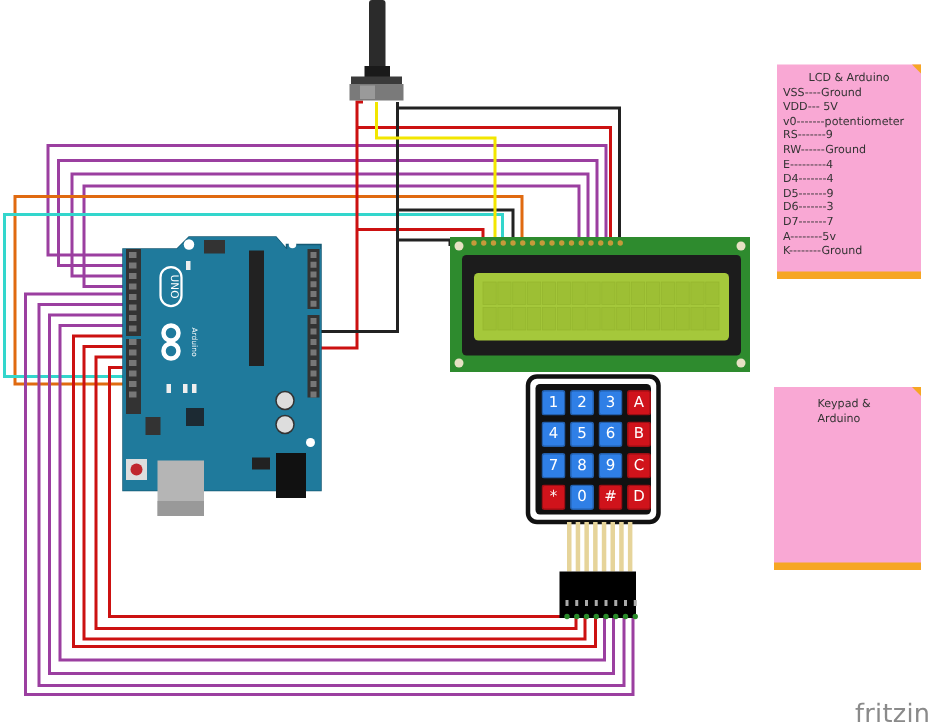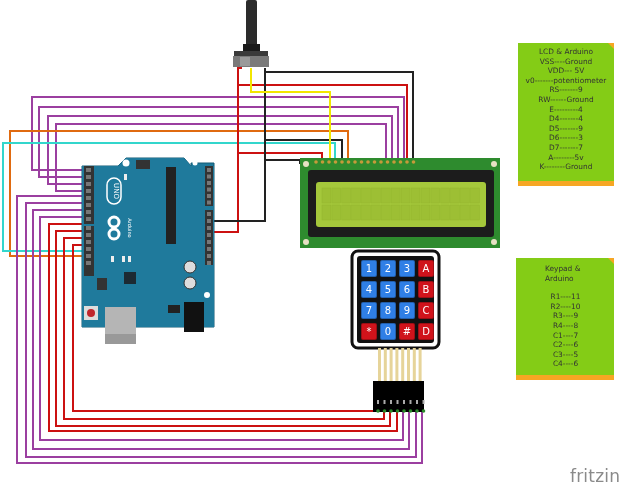--- a/index.html
+++ b/index.html
@@ -1,25 +1,25 @@
 <!DOCTYPE html>
 <html><head>
 <meta charset="utf-8">
 <style>
   html, body { margin:0; padding:0; background:#ffffff; }
   body { width:619px; height:484px; position:relative; overflow:hidden; font-family:"DejaVu Sans", sans-serif; }
   #canvas { position:absolute; left:0; top:0; }
-  .note { position:absolute; background:#84cc16; border-bottom:5px solid #f6a623; color:#333; font-family:"DejaVu Sans", sans-serif; font-size:7.4px; line-height:9.6px; box-sizing:border-box; }
+  .note { position:absolute; background:#f9a8d4; border-bottom:5px solid #f6a623; color:#333; font-family:"DejaVu Sans", sans-serif; font-size:7.4px; line-height:9.6px; box-sizing:border-box; }
   .note .fold { position:absolute; right:0; top:0; width:0; height:0; border-top:6px solid #f6a623; border-left:6px solid transparent; }
   .note .title { }
   .note-lcd { left:518px; top:43px; width:96px; height:143px; padding:4px 4px 0 4px; }
   .note-lcd .title { text-align:center; }
   .note-kp { left:516px; top:258px; width:98px; height:122px; padding:6px 4px 0 5px; }
   .note-kp .title { margin-bottom:9px;padding-left:24px; }
-  .line { white-space:nowrap;text-align:center; }
+  .line { white-space:nowrap; }
   .brand { position:absolute; left:570px; top:466px; font-family:"DejaVu Sans", sans-serif; font-size:17px; color:#8a8a8a; letter-spacing:0.2px; }
   .key { position:absolute; width:16px; height:17px; border-radius:2px; color:#fff; font-family:"DejaVu Sans", sans-serif; font-size:10px; display:flex; align-items:center; justify-content:center; box-sizing:border-box; border:1px solid rgba(0,0,0,0.25); }
 </style>
 </head>
 <body>
 
 <svg id="canvas" width="619" height="484" viewBox="0 0 619 484">
 
   <g fill="none" stroke-width="2" stroke-linejoin="miter">
 
@@ -274,25 +274,15 @@
       <div class="line">D6-------3</div>
       <div class="line">D7-------7</div>
       <div class="line">A--------5v</div>
       <div class="line">K--------Ground</div>
     </div>
 </div>
 
 <div class="note note-kp">
   <div class="fold"></div>
   <div class="title">Keypad &amp; Arduino</div>
-  <div id="kp-lines">
-      <div class="line">R1----11</div>
-      <div class="line">R2----10</div>
-      <div class="line">R3----9</div>
-      <div class="line">R4----8</div>
-      <div class="line">C1----7</div>
-      <div class="line">C2----6</div>
-      <div class="line">C3----5</div>
-      <div class="line">C4----6</div>
-    </div>
 </div>
 
 <div class="brand">fritzing</div>
 
 </body></html>

